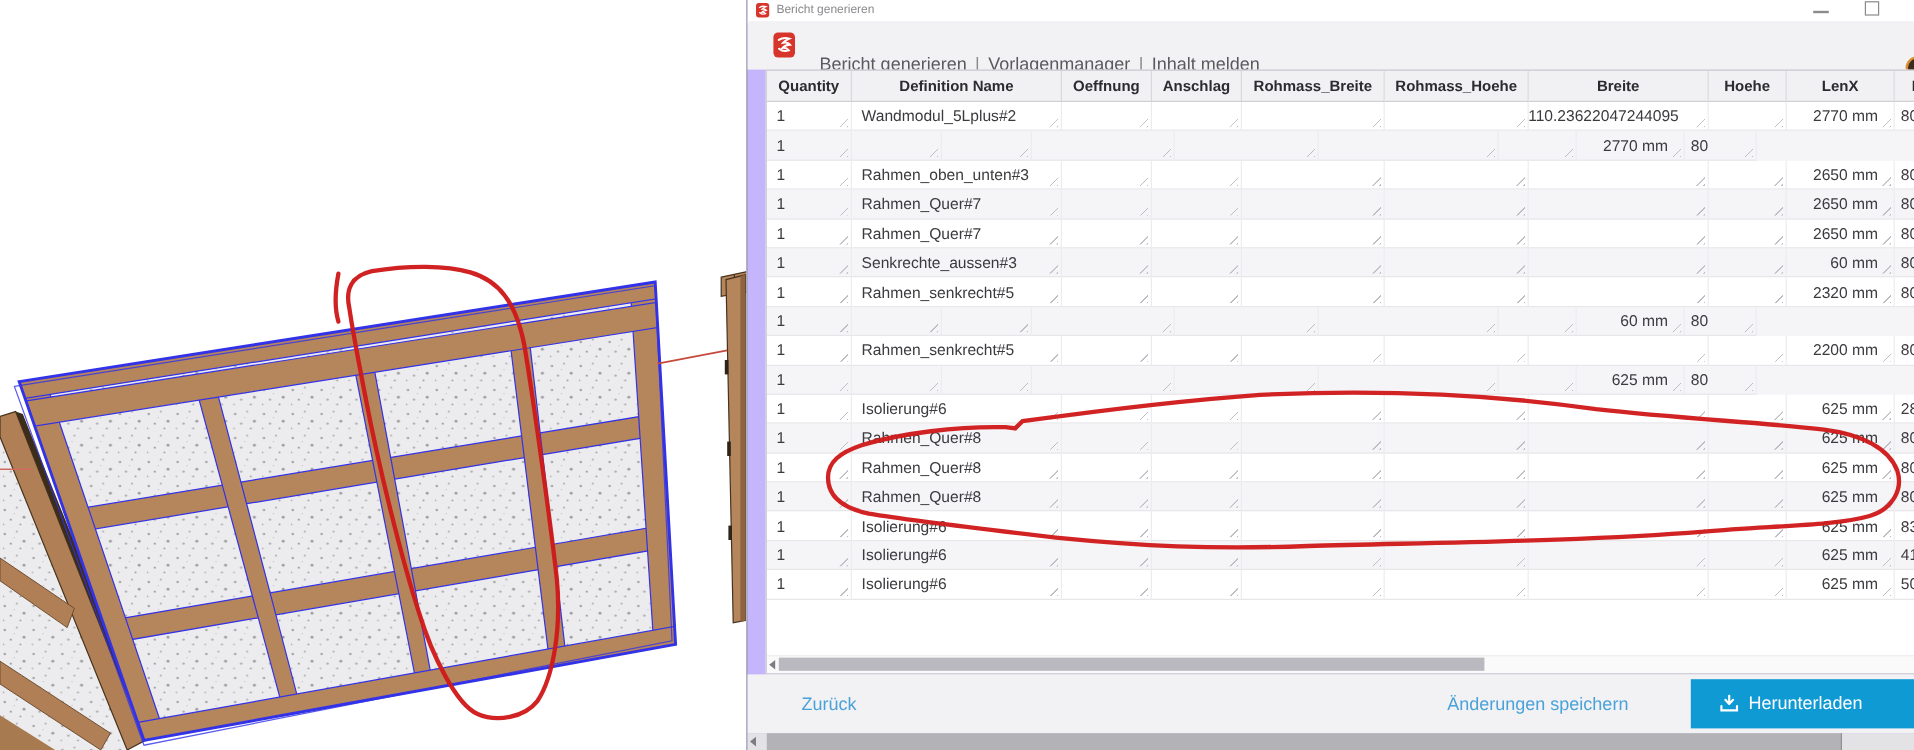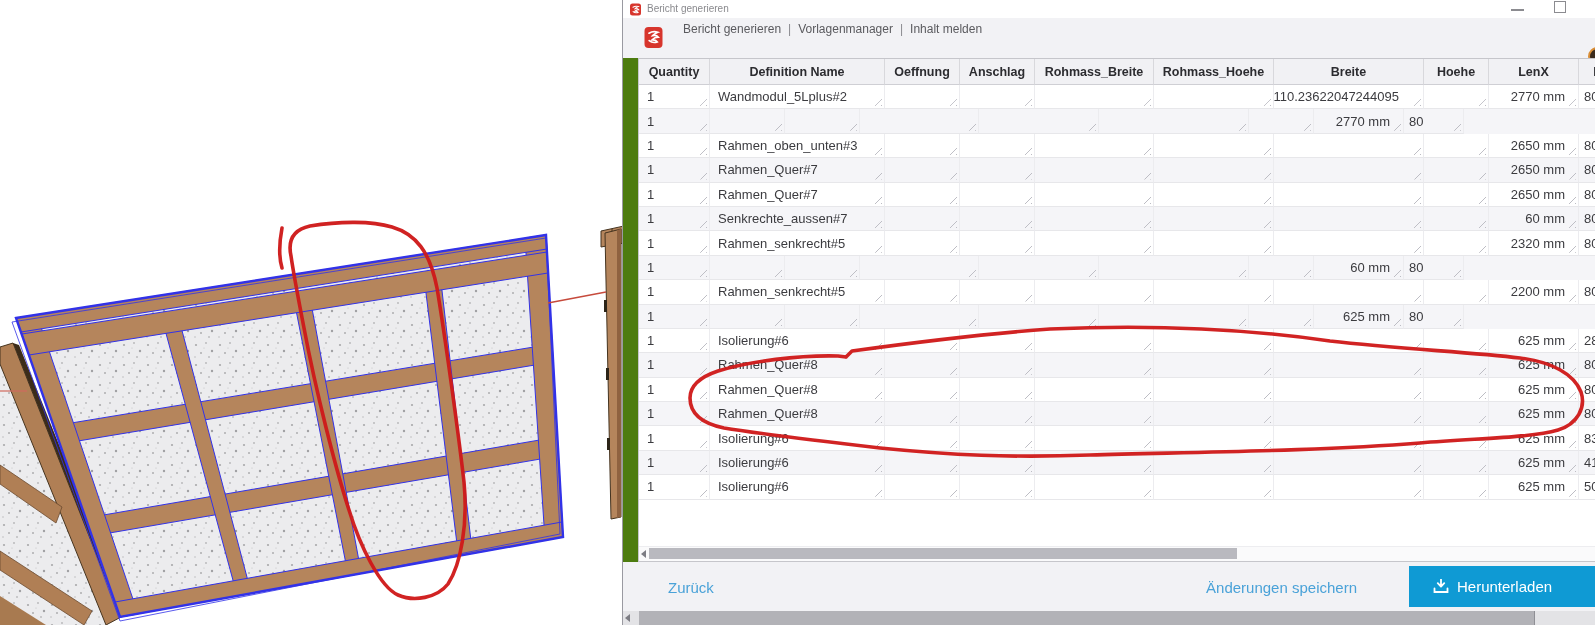--- a/index.html
+++ b/index.html
@@ -3,32 +3,32 @@
 <meta charset="utf-8">
 <style>
   html,body{margin:0;padding:0;background:#ffffff;}
   #stage{position:relative;width:1595px;height:625px;overflow:hidden;background:#fff;
          font-family:"Liberation Sans",sans-serif;-webkit-font-smoothing:antialiased;}
   
   #scene{position:absolute;left:0;top:0;width:622px;height:625px;}
   
   #annot{position:absolute;left:0;top:0;width:1595px;height:625px;z-index:60;pointer-events:none;}
   
-  #dialog{position:absolute;left:622px;top:0;width:973px;height:625px;background:#4d7c0f;
+  #dialog{position:absolute;left:622px;top:0;width:973px;height:625px;background:#c4b5fd;
           border-left:1px solid #9a9aa1;box-sizing:border-box;z-index:10;}
   #titlebar{position:absolute;left:0;top:0;width:100%;height:18px;background:#ffffff;
             border-bottom:1px solid #e4e4e7;}
   #titlebar .t-icon{position:absolute;left:7px;top:2px;}
   #titlebar .t-text{position:absolute;left:24px;top:3px;font-size:10px;color:#8a8a8e;}
   .win-min{position:absolute;left:888px;top:9px;width:13px;height:2px;background:#8b8b90;}
   .win-max{position:absolute;left:931px;top:1px;width:12px;height:12px;border:1.5px solid #8b8b90;
            background:transparent;box-sizing:border-box;}
   #hdrband{position:absolute;left:0;top:18px;width:100%;height:40px;background:#f2f2f5;}
   #hdrband .h-icon{position:absolute;left:21px;top:8px;}
-  #hdrband .h-links{position:absolute;left:60px;top:4px;font-size:12px;color:#5a5a5e;}
+  #hdrband .h-links{position:absolute;left:60px;top:27px;font-size:15px;color:#5a5a5e;}
   #hdrband .h-links .sep{margin:0 7px;color:#8a8a8e;}
   #avatar-partial{position:absolute;right:-12px;top:29px;width:19px;height:19px;border-radius:50%;
                   background:#3a2b1d;border:2.5px solid #d98e36;box-sizing:border-box;}
   
   #card{position:absolute;left:15px;top:58px;right:-2px;height:504px;background:#ffffff;
         border:1px solid #c6c6cb;box-sizing:border-box;overflow:hidden;display:flex;flex-direction:column;}
   #grid{flex:0 0 auto;}
   .trow{display:flex;height:24.4px;box-sizing:border-box;}
   .trow.alt{background:#f5f5f8;}
   .cell,.hcell{position:relative;box-sizing:border-box;flex:0 0 auto;overflow:hidden;white-space:nowrap;
@@ -227,21 +227,21 @@
               <div class="cell c3 "></div>
               <div class="cell c4 "></div>
               <div class="cell c5 "></div>
               <div class="cell c6 ar"></div>
               <div class="cell c7 ar"></div>
               <div class="cell c8 ar8">2650 mm</div>
               <div class="cell c9 al5">80</div>
             </div>
             <div class="trow alt">
               <div class="cell c0 al">1</div>
-              <div class="cell c1 al">Senkrechte_aussen#7</div>
+              <div class="cell c1 al">Senkrechte_aussen#3</div>
               <div class="cell c2 "></div>
               <div class="cell c3 "></div>
               <div class="cell c4 "></div>
               <div class="cell c5 "></div>
               <div class="cell c6 ar"></div>
               <div class="cell c7 ar"></div>
               <div class="cell c8 ar8">60 mm</div>
               <div class="cell c9 al5">80</div>
             </div>
             <div class="trow">

